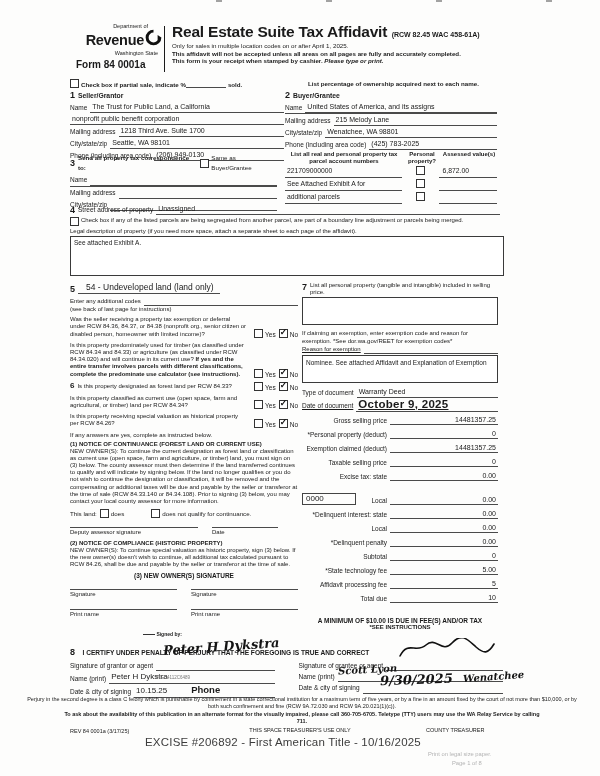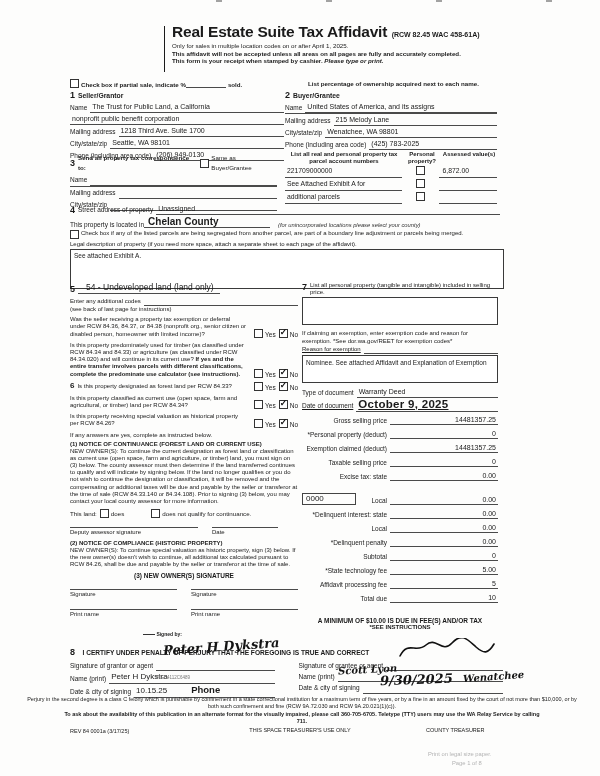--- a/index.html
+++ b/index.html
@@ -45,20 +45,34 @@
 </style>
 </head>
 <body>
 
 <div class="page">
 
   <div class="abs" style="top:0;left:170;left:170px;right:0;height:2px;opacity:.45;
               background:repeating-linear-gradient(90deg,transparent 0 46px,#333 46px 52px,transparent 52px 110px);"></div>
 
 
+  <div class="abs" style="top:23px;left:70px;width:92px;text-align:center;">
+    <div style="font-size:5.5px;text-align:right;padding-right:14px;">Department of</div>
+    <div style="display:flex;align-items:center;justify-content:flex-end;">
+      <span class="b" style="font-size:14.5px;letter-spacing:-.3px;">Revenue</span>
+      <span style="margin-left:1px;">
+        <svg width="17" height="17" viewBox="0 0 24 24">
+            <path d="M12 3a9 9 0 1 0 9 9" fill="none" stroke="#101010" stroke-width="4.2"></path>
+            <path d="M23 12l-5.2-3.4v6.8z" fill="#101010"></path>
+          </svg>
+      </span>
+    </div>
+    <div style="font-size:5.5px;text-align:right;padding-right:4px;">Washington State</div>
+    <div class="b" style="font-size:10px;margin-top:3px;text-align:left;padding-left:6px;">Form 84 0001a</div>
+  </div>
 
   <div class="abs" style="left:164px;top:26px;height:46px;border-left:1.5px solid #1a1a1a;"></div>
 
   <div class="abs" style="top:23px;left:172px;width:340px;">
     <div>
       <span class="b" style="font-size:15.5px;letter-spacing:-.2px;">Real Estate Suite Tax Affidavit</span>
       <span class="b" style="font-size:7px;">(RCW 82.45 WAC 458-61A)</span>
     </div>
     <div style="font-size:6.2px;line-height:7.6px;margin-top:1px;">Only for sales in multiple location codes on or after April 1, 2025.</div>
     <div class="b" style="font-size:6.2px;line-height:7.6px;">This affidavit will not be accepted unless all areas on all pages are fully and accurately completed.</div>
@@ -167,25 +181,20 @@
       <span class="pc2"><span class="cb"></span></span>
       <span class="pc3"></span>
     </div>
   </div>
 
   <div class="abs" style="top:204px;left:70px;width:430px;">
     <div class="fline" style="line-height:10px;">
       <span class="secnum">4</span>
       <span class="lab">Street address of property</span>
       <span class="val">Unassigned</span>
-    </div>
-    <div style="display:flex;align-items:flex-end;margin-top:1px;">
-      <span style="font-size:6.5px;white-space:nowrap;">This property is located in</span>
-      <span class="u" style="font-size:10px;font-weight:bold;width:118px;padding:0 4px;white-space:nowrap;">Chelan County</span>
-      <span class="i" style="font-size:5.8px;color:#333;margin-left:8px;">(for unincorporated locations please select your county)</span>
     </div>
     <div style="display:flex;align-items:flex-start;margin-top:2px;">
       <span class="cb" style="margin-left:0;"></span>
       <span class="sm">Check box if any of the listed parcels are being segregated from another parcel, are part of a boundary line adjustment or parcels being merged.</span>
     </div>
     <div class="sm" style="margin-top:2px;">Legal description of property (if you need more space, attach a separate sheet to each page of the affidavit).</div>
     <div class="boxed" style="width:426px;height:34px;margin-top:1px;font-size:6.5px;padding:2px 3px;">See attached Exhibit A.</div>
   </div>
 
   <div class="abs" style="top:282px;left:70px;width:228px;">
@@ -412,17 +421,18 @@
   <div class="abs hand" style="top:672px;left:380px;font-size:13px;transform:rotate(-2deg);">9/30/2025</div>
   <div class="abs hand" style="top:671px;left:463px;font-size:10px;transform:rotate(-4deg);">Wenatchee</div>
 
   <div class="abs tiny" style="top:696px;left:24px;width:556px;text-align:center;">Perjury in the second degree is a class C felony which is punishable by confinement in a state correctional institution for a maximum term of five years, or by a fine in an amount fixed by the court of not more than $10,000, or by both such confinement and fine (RCW 9A.72.030 and RCW 9A.20.021(1)(c)).</div>
   <div class="abs tiny b" style="top:711px;left:60px;width:484px;text-align:center;">To ask about the availability of this publication in an alternate format for the visually impaired, please call 360-705-6705. Teletype (TTY) users may use the WA Relay Service by calling 711.</div>
 
   <div class="abs tiny" style="top:728px;left:70px;">REV 84 0001a (3/17/25)</div>
   <div class="abs tiny" style="top:727px;left:180px;width:240px;text-align:center;">THIS SPACE TREASURER'S USE ONLY</div>
   <div class="abs tiny" style="top:727px;left:426px;">COUNTY TREASURER</div>
 
+  <div class="abs" style="top:736px;left:145px;font-size:11.5px;color:#3d3d3d;letter-spacing:.2px;">EXCISE #206892 - First American Title - 10/16/2025</div>
 
   <div class="abs gray" style="top:751px;left:428px;font-size:5.8px;">Print on legal size paper.</div>
   <div class="abs gray" style="top:760px;left:452px;font-size:5.8px;">Page 1 of 8</div>
 
 </div>
 
 </body></html>

